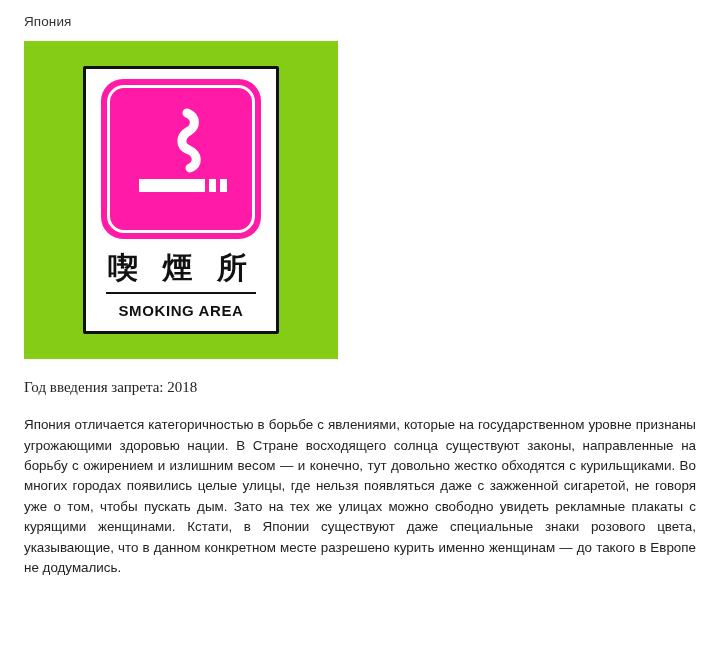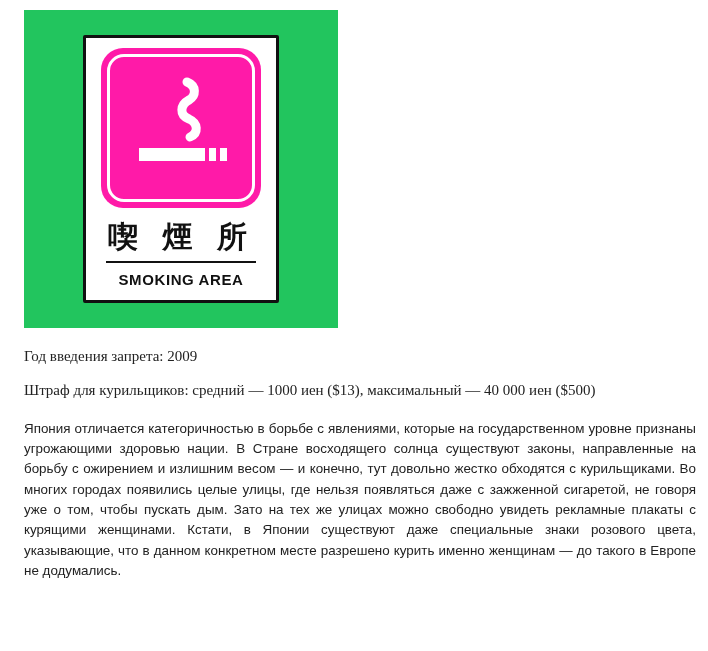--- a/index.html
+++ b/index.html
@@ -23,21 +23,21 @@
   .country-title {
     font-size: 13.5px;
     color: #333333;
     font-family: "Liberation Sans", sans-serif;
     margin: 4px 0 12px 2px;
     letter-spacing: 0.1px;
   }
   .image-block {
     width: 314px;
     height: 318px;
-    background: #22c55e;
+    background: #84cc16;
     margin: 0 0 0 2px;
     display: flex;
     align-items: center;
     justify-content: center;
     position: relative;
   }
   .sign {
     width: 196px;
     height: 268px;
     background: #ffffff;
@@ -115,38 +115,38 @@
     margin-top: 18px;
     margin-left: 2px;
     width: 672px;
   }
 </style>
 </head>
 <body>
 
 <div class="page">
 
+  <div class="country-title">Япония</div>
 
   <div class="image-block">
     <div class="sign">
       <div class="sign-pink">
         <div class="sign-pink-inner"></div>
         <svg class="cig-svg" width="120" height="120" viewBox="0 0 120 120">
           <path d="M66 14 c10 4 9 14 2 18 c-9 5 -10 15 0 19 c9 4 10 14 1 18" stroke="#ffffff" stroke-width="9" fill="none" stroke-linecap="round"></path>
           <rect x="18" y="80" width="66" height="13" fill="#ffffff"></rect>
           <rect x="88" y="80" width="7" height="13" fill="#ffffff"></rect>
           <rect x="99" y="80" width="7" height="13" fill="#ffffff"></rect>
         </svg>
       </div>
       <div class="kanji">喫 煙 所</div>
       <div class="kanji-underline"></div>
       <div class="sign-caption">SMOKING AREA</div>
     </div>
   </div>
 
   <div class="facts">
-    <div class="fact-line">Год введения запрета: 2009</div>
-    <div class="fact-line">Штраф для курильщиков: средний — 1000 иен ($13), максимальный — 40 000 иен ($500)</div>
+    <div class="fact-line">Год введения запрета: 2018</div>
   </div>
 
   <div class="body-text">Япония отличается категоричностью в борьбе с явлениями, которые на государственном уровне признаны угрожающими здоровью нации. В Стране восходящего солнца существуют законы, направленные на борьбу с ожирением и излишним весом — и конечно, тут довольно жестко обходятся с курильщиками. Во многих городах появились целые улицы, где нельзя появляться даже с зажженной сигаретой, не говоря уже о том, чтобы пускать дым. Зато на тех же улицах можно свободно увидеть рекламные плакаты с курящими женщинами. Кстати, в Японии существуют даже специальные знаки розового цвета, указывающие, что в данном конкретном месте разрешено курить именно женщинам — до такого в Европе не додумались.</div>
 
 </div>
 
 </body></html>

